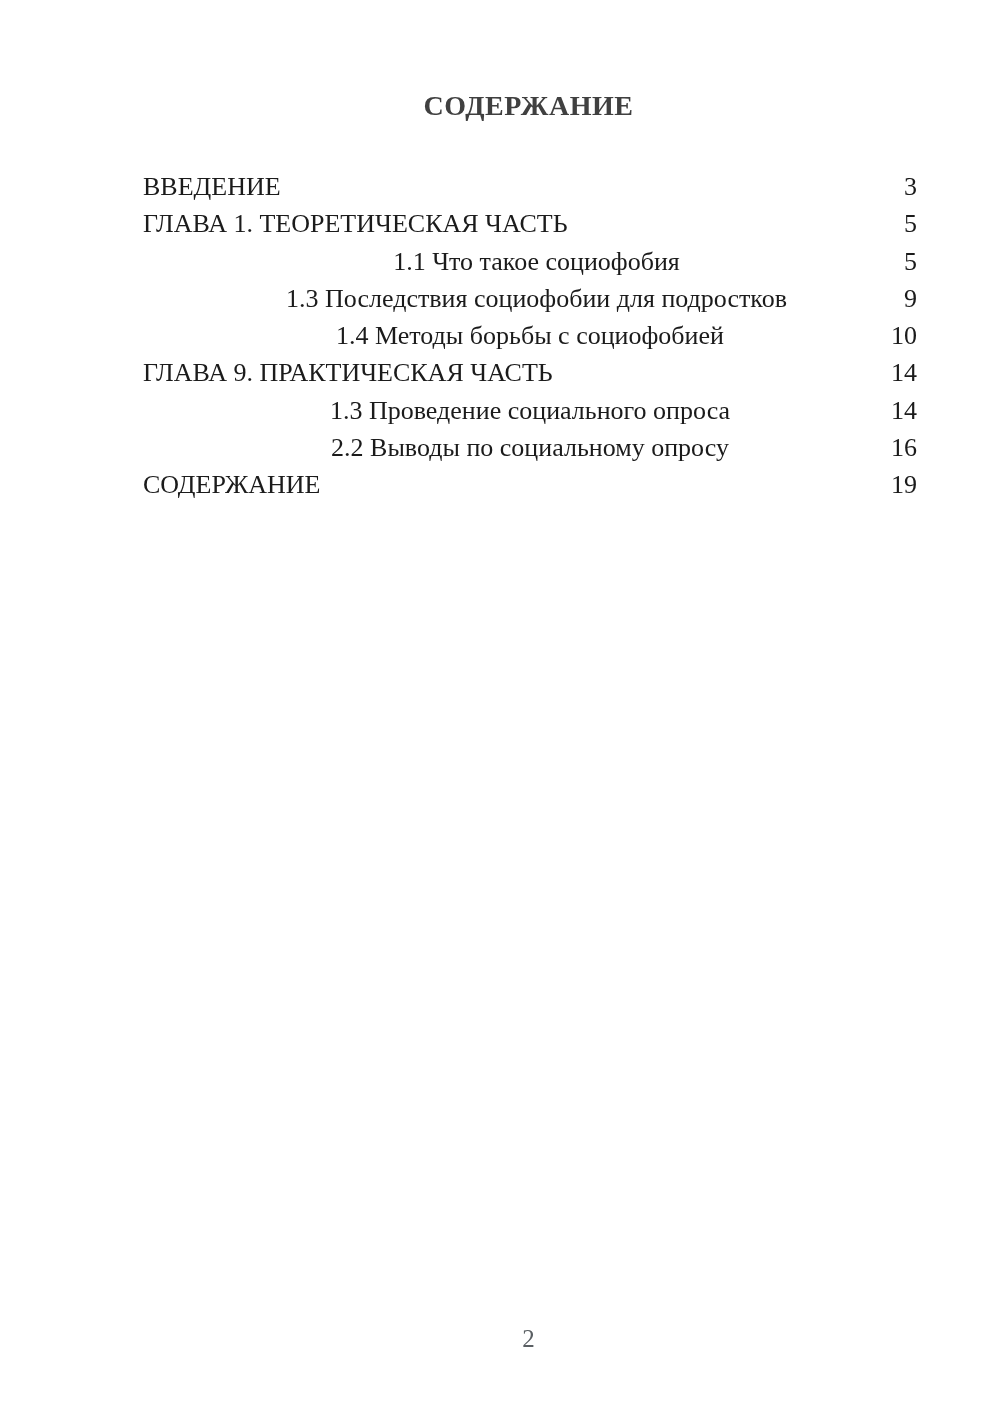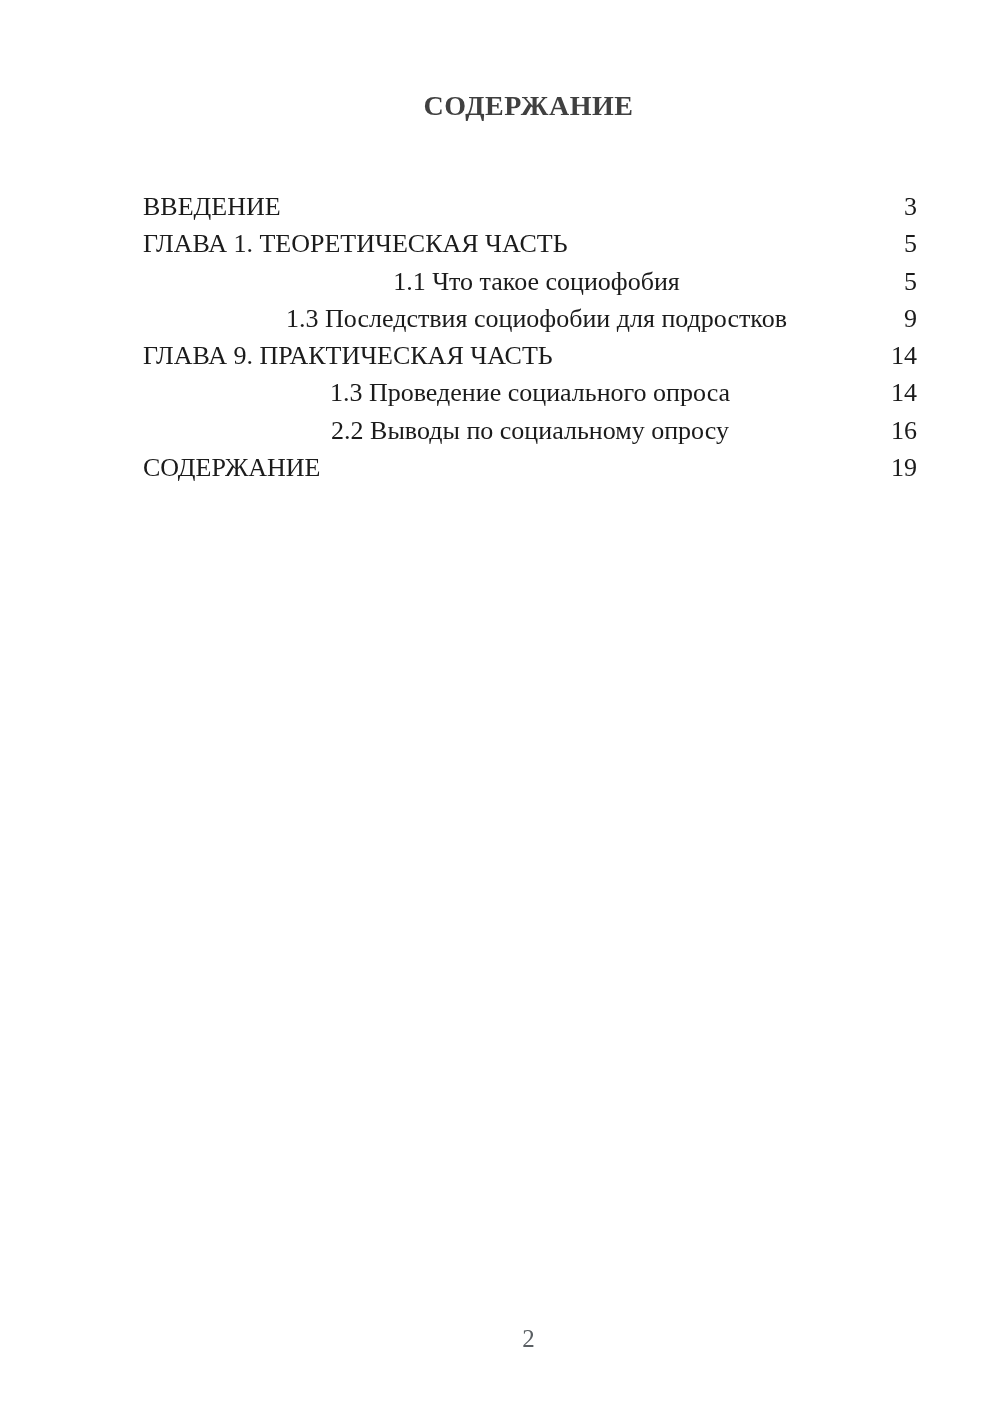--- a/index.html
+++ b/index.html
@@ -26,21 +26,20 @@
     font-size: 28px;
     font-weight: bold;
     letter-spacing: 0.5px;
     color: #404040;
   }
   .toc-list {
     position: absolute;
     top: 168px;
     left: 143px;
     right: 83px;
-    margin-top: 20px;
   }
   .toc-row {
     display: flex;
     align-items: baseline;
     line-height: 37.3px;
     font-size: 26px;
   }
   .toc-row.sub .toc-label {
     padding-left: 46px;
     text-align: center;
@@ -87,20 +86,24 @@
     <span class="toc-label">1.1 Что такое социофобия</span>
     <span class="toc-page">5</span>
   </div>
 
 
   <div class="toc-row sub">
     <span class="toc-label">1.3 Последствия социофобии для подростков</span>
     <span class="toc-page">9</span>
   </div>
 
+  <div class="toc-row sub">
+    <span class="toc-label">1.4 Методы борьбы с социофобией</span>
+    <span class="toc-page">10</span>
+  </div>
 
   <div class="toc-row">
     <span class="toc-label">ГЛАВА 9. ПРАКТИЧЕСКАЯ ЧАСТЬ</span>
     <span class="toc-page">14</span>
   </div>
 
   <div class="toc-row sub">
     <span class="toc-label">1.3 Проведение социального опроса</span>
     <span class="toc-page">14</span>
   </div>

